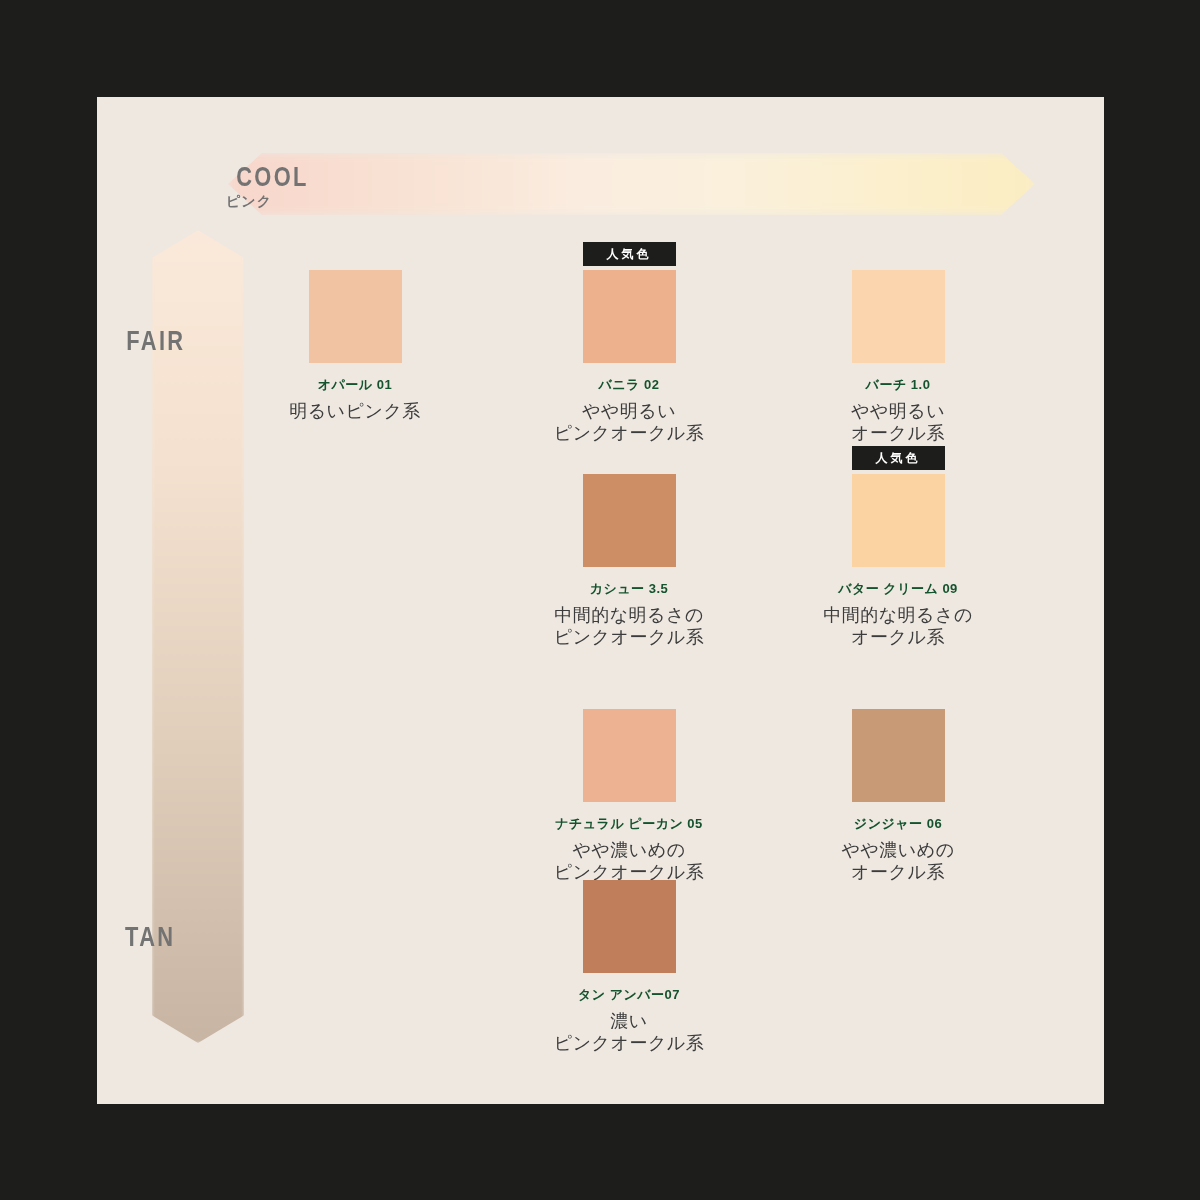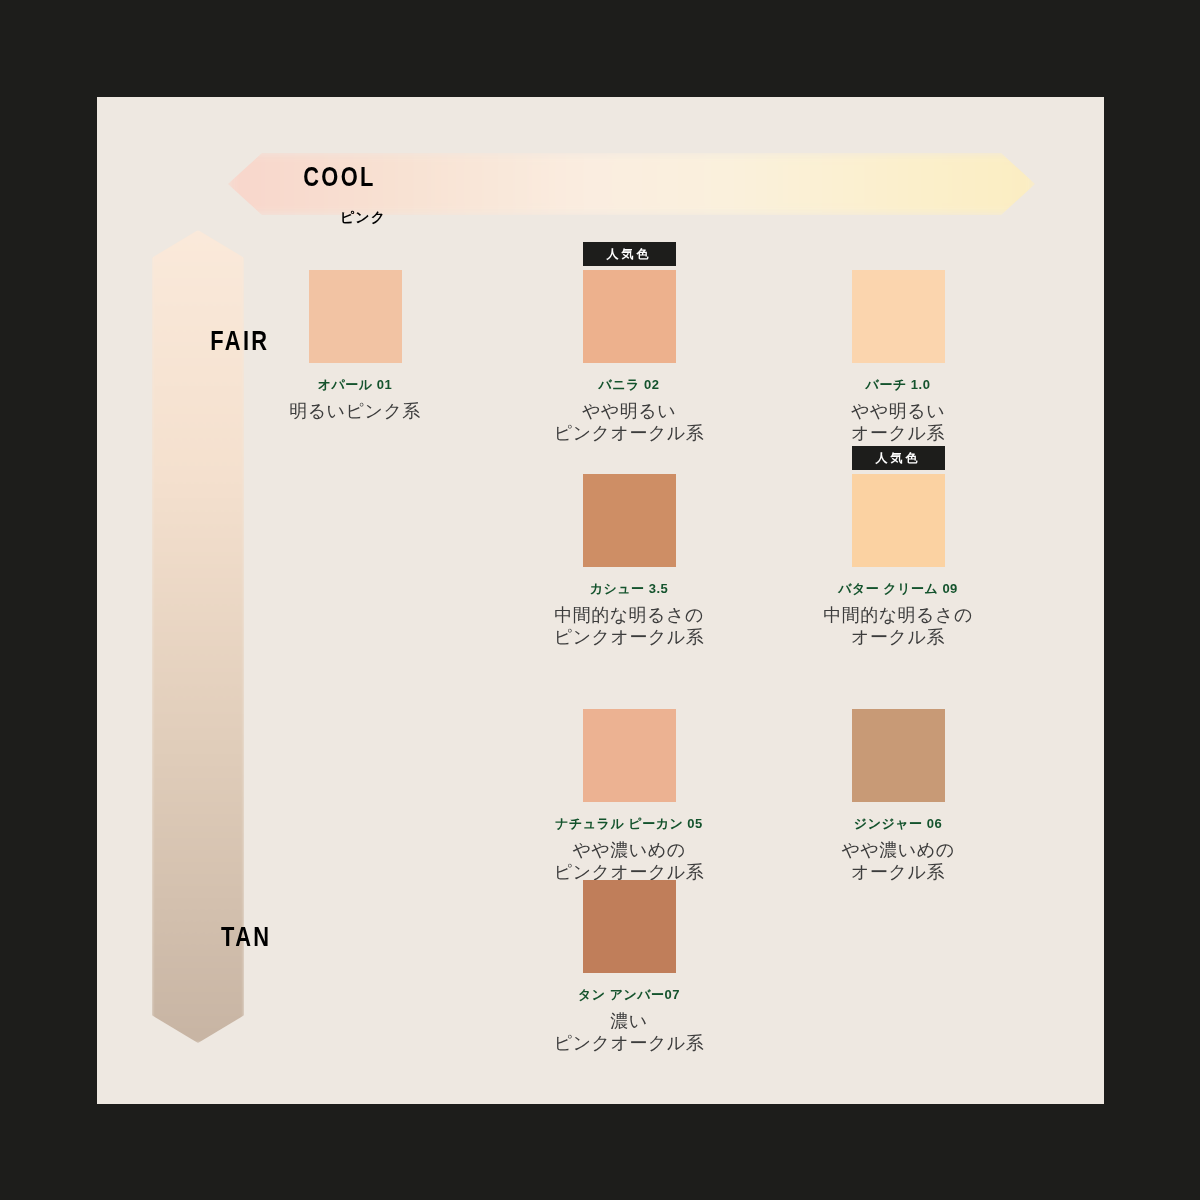--- a/index.html
+++ b/index.html
@@ -13,26 +13,26 @@
   .panel{
     position:absolute;left:97px;top:97px;width:1007px;height:1007px;
     background:#EEE8E1;
   }
   
   .h-arrow{
     position:absolute;left:131px;top:56px;width:807px;height:62px;
     clip-path:polygon(0% 50%,4.2% 0%,95.8% 0%,100% 50%,95.8% 100%,4.2% 100%);
     filter:blur(5px);
   }
-  .axis-label{position:absolute;text-align:right;color:#000000;}
+  .axis-label{position:absolute;text-align:left;color:#737373;}
   .axis-big{
     display:inline-block;font-size:28px;font-weight:700;letter-spacing:3px;
     transform:scaleX(0.78);transform-origin:50% 50%;line-height:28px;
   }
-  .axis-sub{font-size:14px;font-weight:700;letter-spacing:1px;margin-top:19px;line-height:15px;}
+  .axis-sub{font-size:14px;font-weight:700;letter-spacing:1px;margin-top:3px;line-height:15px;}
   .cool-label{left:129px;top:66px;width:160px;}
   .warm-label{left:790px;top:66px;width:160px;}
   
   .v-arrow{
     position:absolute;left:55px;top:133px;width:92px;height:813px;
     clip-path:polygon(50% 0%,100% 3.4%,100% 96.6%,50% 100%,0% 96.6%,0% 3.4%);
     filter:blur(1.5px);
   }
   .fair-label{left:21px;top:230px;width:160px;}
   .tan-label{left:21px;top:826px;width:160px;}

